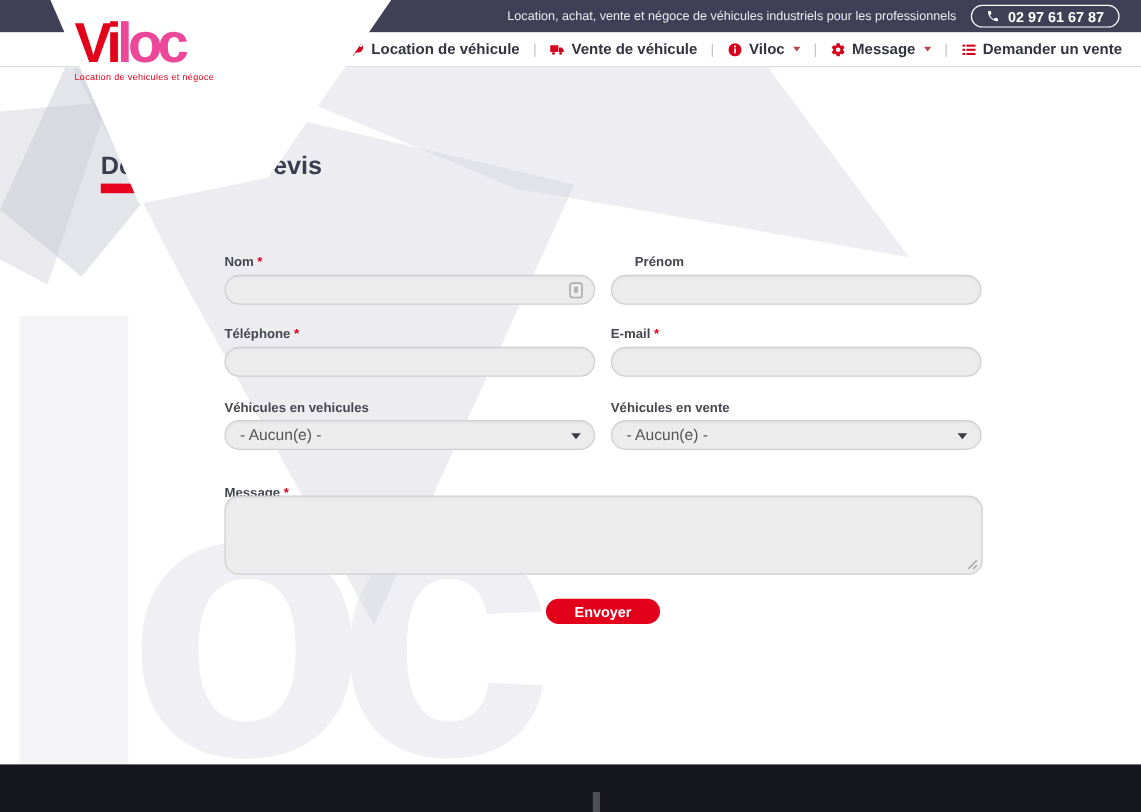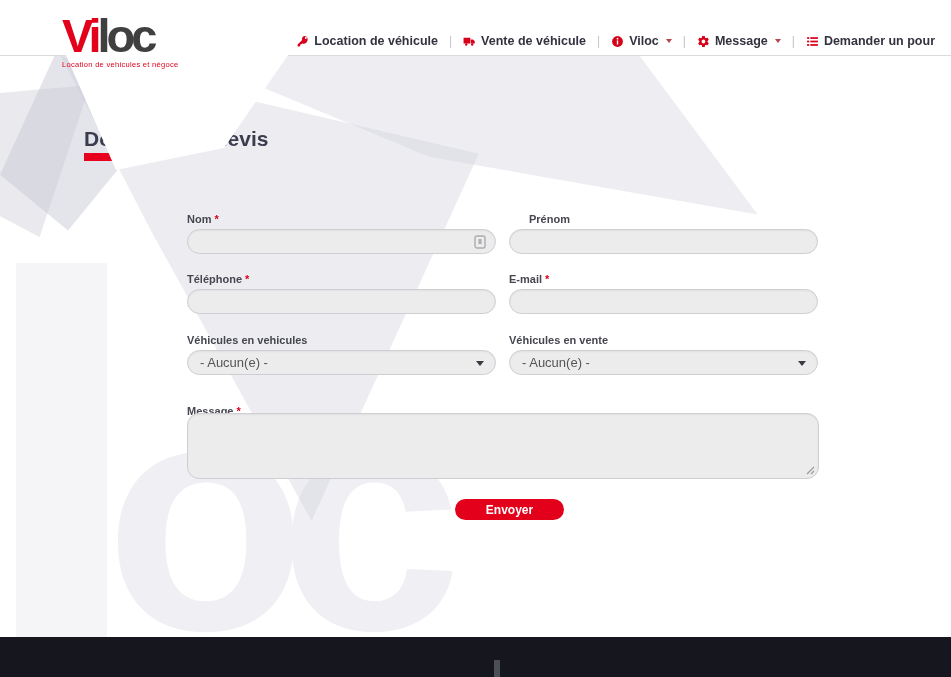--- a/index.html
+++ b/index.html
@@ -41,21 +41,21 @@
   .caret { width:0; height:0; border-left:3.5px solid transparent; border-right:3.5px solid transparent;
            border-top:4.5px solid #b8444c; margin-left:2px; }
 
   
   .logo-wedge { position:absolute; z-index:9; left:28px; top:0; width:312px; height:170px;
                 background:#fff; clip-path:polygon(14px 0, 298px 0, 196px 148px, 88px 170px);
                 filter:drop-shadow(0 2px 3px rgba(0,0,0,.18)); }
   .logo { position:absolute; z-index:10; left:62px; top:12px; cursor:pointer; }
   .logo-text { font-size:47px; font-weight:bold; letter-spacing:-4px; line-height:1; }
   .logo-red { color:#e2001a; }
-  .logo-dark { color:#404040; }
+  .logo-dark { color:#ec4899; }
   .logo-tagline { font-size:7.5px; color:#e2001a; margin-top:1px; letter-spacing:.3px; }
 
   
   .page-title { position:absolute; z-index:6; left:84px; top:127px; font-size:21px; font-weight:bold;
                 color:#3b3c4e; }
   .title-bar { position:absolute; z-index:6; left:84px; top:153px; width:66px; height:8px; background:#e8001f; }
 
   
   .form-label { position:absolute; z-index:6; font-size:11px; font-weight:bold; color:#45464f; }
   .req { color:#d6001a; margin-left:3px; }
@@ -72,40 +72,49 @@
   .sel-caret { position:absolute; right:11px; top:10px; width:0; height:0;
                border-left:4px solid transparent; border-right:4px solid transparent;
                border-top:5px solid #3a3a44; }
   .msg-area { position:absolute; z-index:6; left:187px; top:413px; width:632px; height:66px;
               background:#ececec; border:1px solid #cfcfd3; border-radius:12px;
               box-shadow:inset 0 1px 2px rgba(0,0,0,.05); }
   .msg-area textarea { width:100%; height:100%; background:transparent; border:none; outline:none;
                        resize:none; border-radius:12px; padding:8px 12px; font-size:12px;
                        font-family:"Liberation Sans", sans-serif; color:#333; }
   .resize-grip { position:absolute; right:3px; bottom:3px; width:9px; height:9px; }
-  .submit-btn { position:absolute; z-index:6; left:455px; top:499px; width:109px; height:21px;
+  .submit-btn { position:absolute; z-index:6; left:455px; top:499px; width:95px; height:21px;
                 background:#e2001a; border:none; border-radius:11px; color:#fff; font-size:12px;
                 font-weight:bold; cursor:pointer; font-family:"Liberation Sans", sans-serif; }
 
   
   .footer { position:absolute; z-index:12; left:0; top:637px; width:951px; height:40px; background:#16161f; }
   .footer-mark { position:absolute; left:494px; top:23px; width:6px; height:17px; background:#4a4f58; }
 </style>
 </head>
 <body>
 
 <div class="page">
 
   <div class="deco watermark">oc</div>
   <div class="deco tri2"></div>
   <div class="deco tri1"></div>
   <div class="deco tri3"></div>
   <div class="deco tri4"></div>
   <div class="deco leftband"></div>
 
+  <div class="topbar">
+    <span class="topbar-tagline">Location, achat, vente et négoce de véhicules industriels pour les professionnels</span>
+    <div class="phone-pill">
+      <svg viewBox="0 0 24 24">
+          <path d="M6.62 10.79a15.05 15.05 0 0 0 6.59 6.59l2.2-2.2a1 1 0 0 1 1.02-.24c1.12.37 2.33.57 3.57.57a1 1 0 0 1 1 1V20a1 1 0 0 1-1 1C10.85 21 3 13.15 3 3.5a1 1 0 0 1 1-1h3.5a1 1 0 0 1 1 1c0 1.24.2 2.45.57 3.57a1 1 0 0 1-.25 1.02l-2.2 2.2z"></path>
+        </svg>
+      <span>02 97 61 67 87</span>
+    </div>
+  </div>
 
   <div class="navbar">
     <div class="nav-inner">
       <span class="nav-item">
         <svg viewBox="0 0 24 24">
             <path d="M12 3l10 8.5h-3.2V21h-4.6v-6h-4.4v6H5.2v-9.5H2z"></path>
           </svg>
       </span>
       <span class="nav-sep">|</span>
       <span class="nav-item">
@@ -144,21 +153,21 @@
       <span class="nav-sep">|</span>
       <span class="nav-item">
         <svg viewBox="0 0 24 24">
             <rect x="2" y="4" width="4" height="3.2"></rect>
             <rect x="8" y="4" width="14" height="3.2"></rect>
             <rect x="2" y="10.4" width="4" height="3.2"></rect>
             <rect x="8" y="10.4" width="14" height="3.2"></rect>
             <rect x="2" y="16.8" width="4" height="3.2"></rect>
             <rect x="8" y="16.8" width="14" height="3.2"></rect>
           </svg>
-        <span>Demander un pour</span>
+        <span>Demander un vente</span>
       </span>
     </div>
   </div>
 
   <div class="logo-wedge"></div>
   <div class="logo">
     <div class="logo-text">
       <span class="logo-red">Vi</span><span class="logo-dark">loc</span>
     </div>
     <div class="logo-tagline">Location de vehicules et négoce</div>

